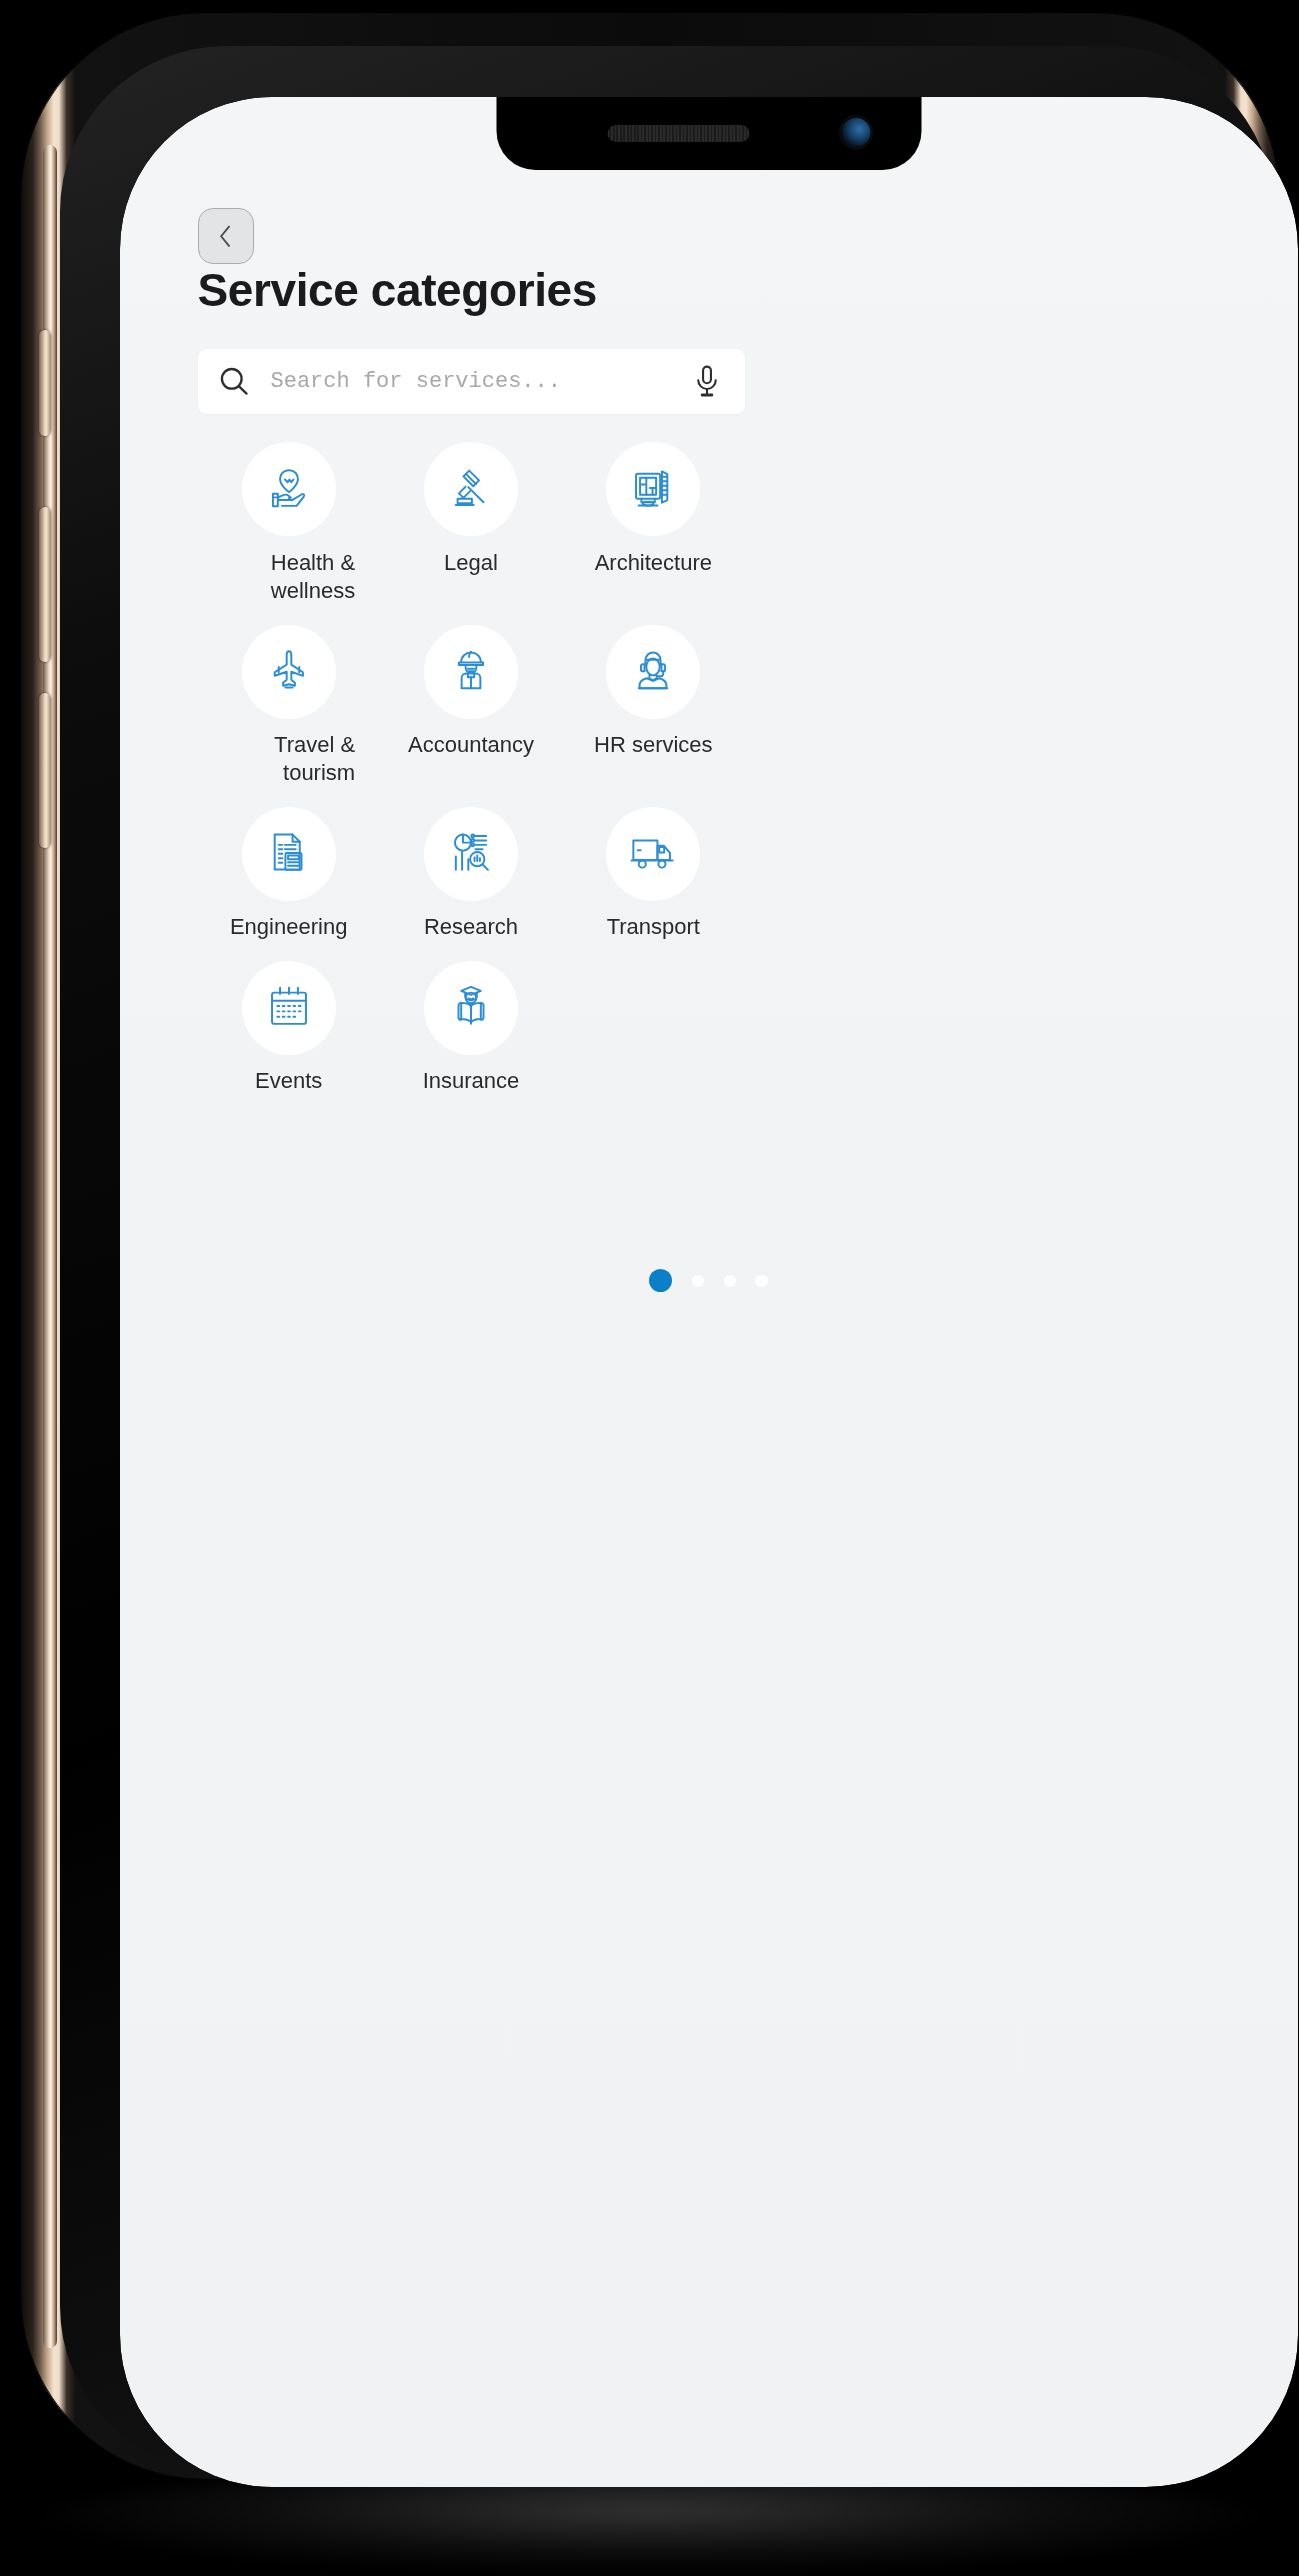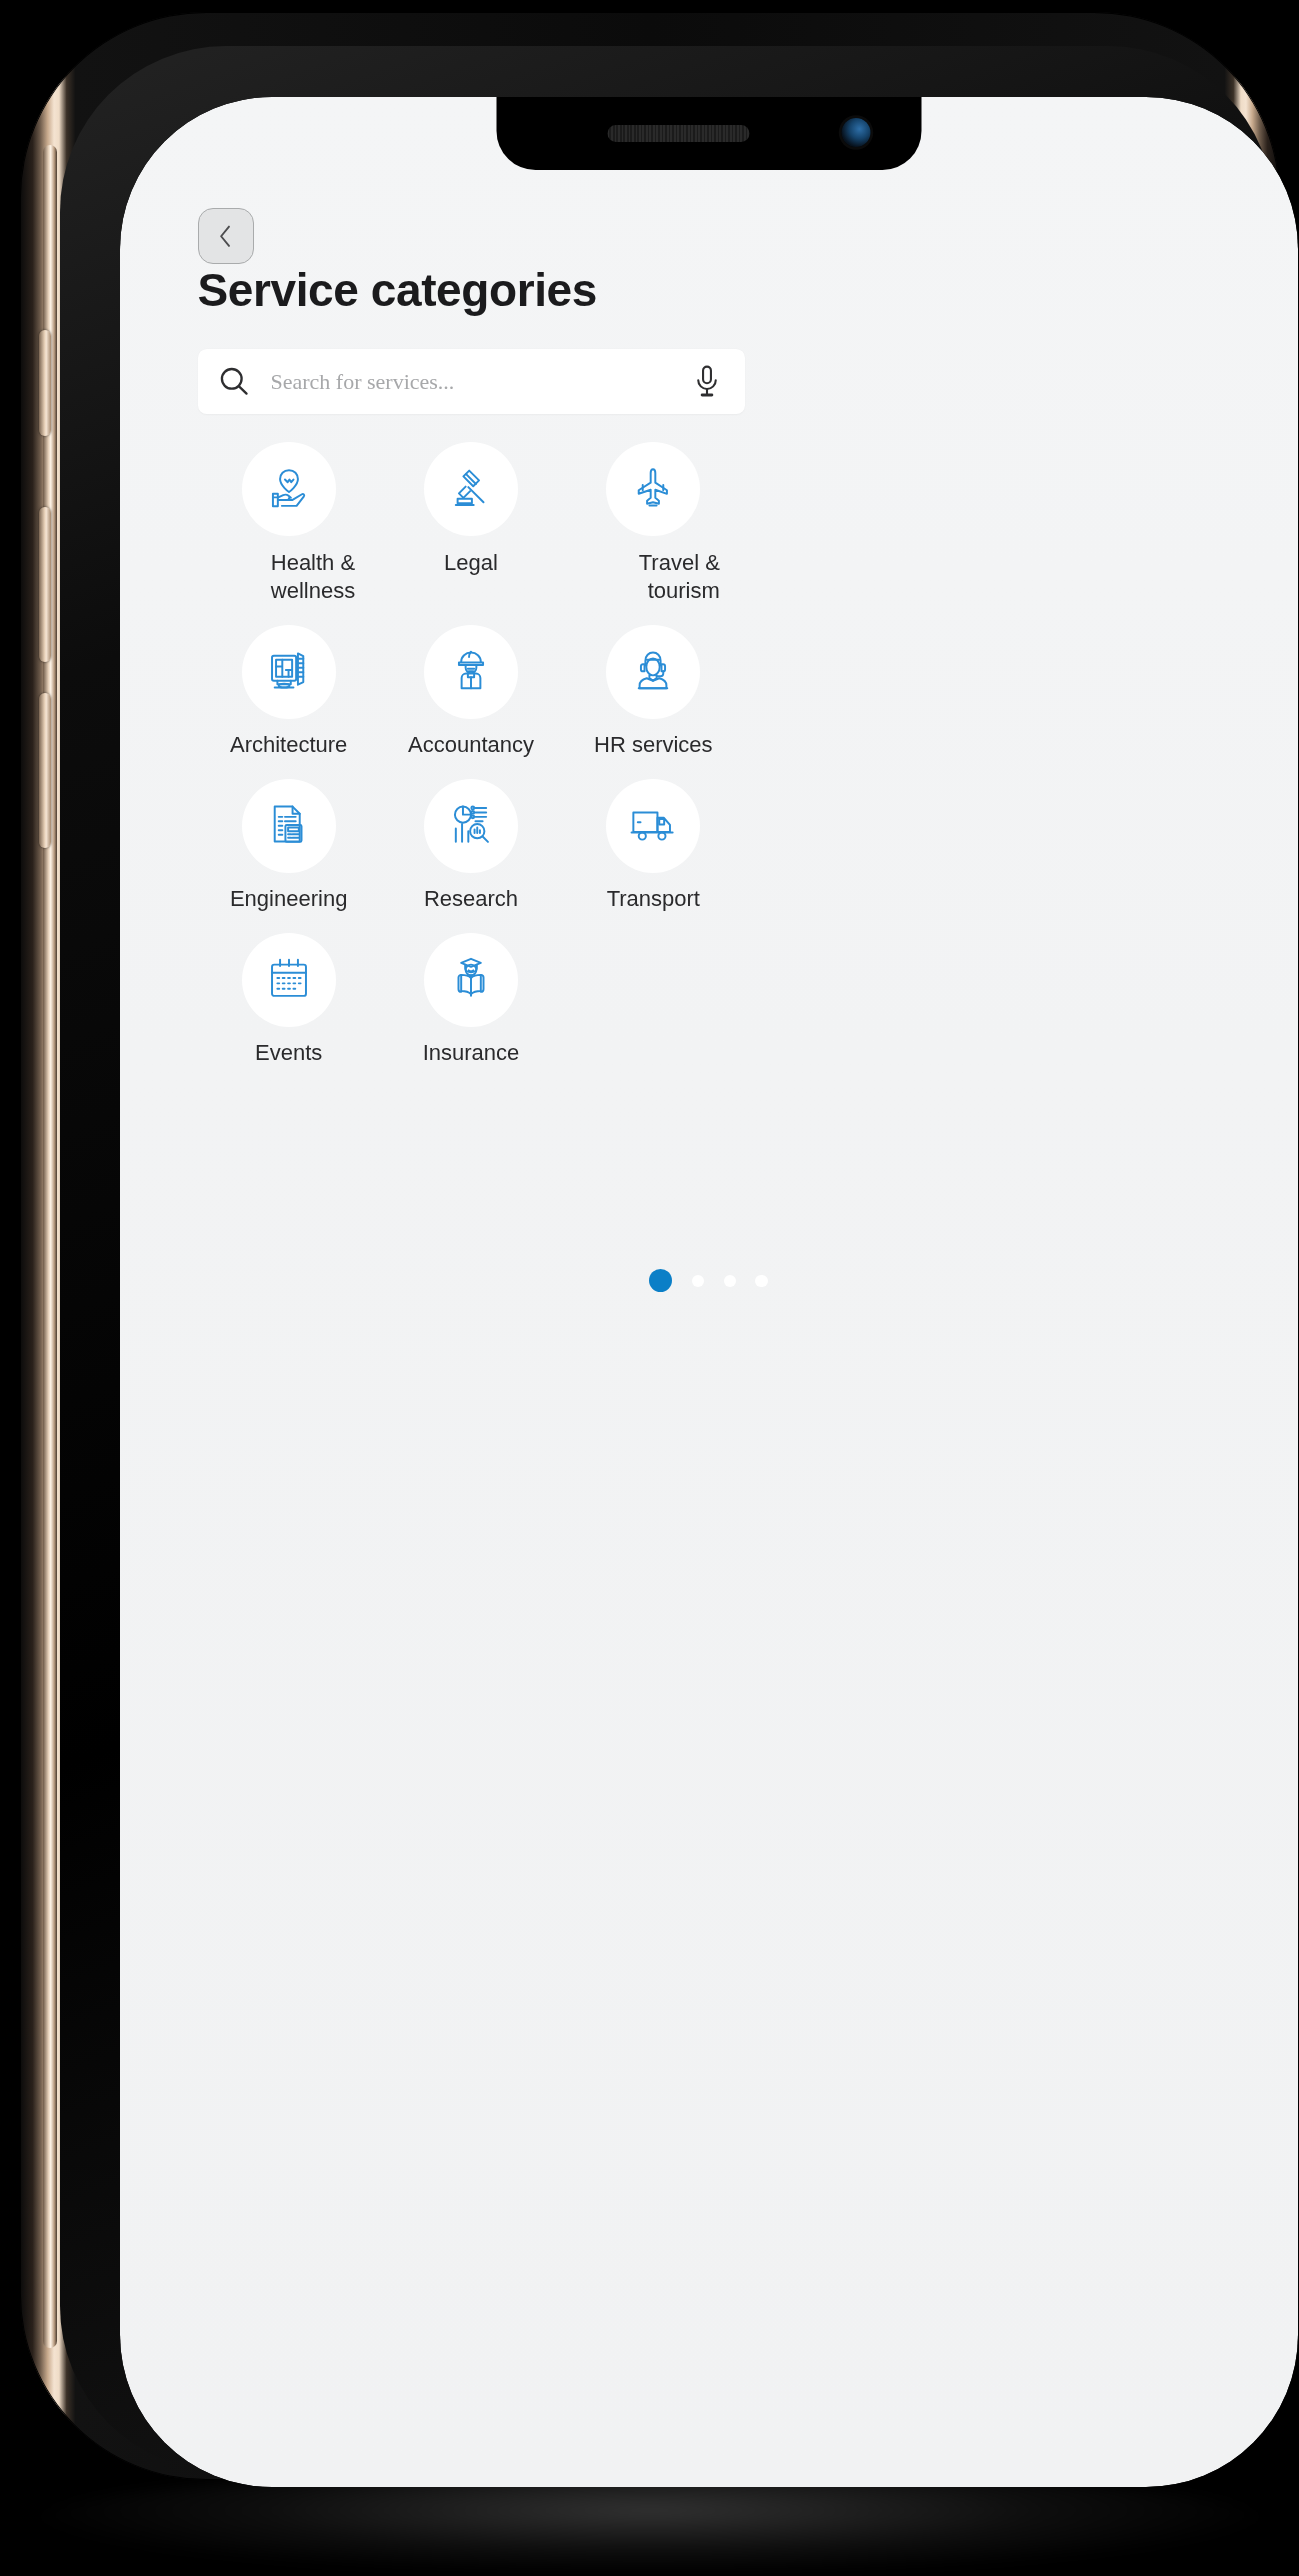--- a/index.html
+++ b/index.html
@@ -128,21 +128,21 @@
     background:#fff;
     border-radius:8.8px;
     display:flex; align-items:center;
     padding:0 23px 0 19.5px;
     box-shadow:0 0.9px 1.8px rgba(0,0,0,.04);
     cursor:text;
   }
   .search-icon{ flex:0 0 auto; margin-right:19.5px; display:flex; }
   .search-input{
     flex:1 1 auto; border:none; outline:none; background:transparent;
-    font-family:Liberation Serif, serif;
+    font-family:Liberation Mono, monospace;
     font-size:22px; color:#3b3b3d;
   }
   .search-input::placeholder{ color:#a7a8aa; }
   .mic-icon{ flex:0 0 auto; margin-left:12.4px; display:flex; cursor:pointer; }
 
   
   .cat-grid{
     position:absolute; left:78px; top:345px;
     width:547px;
     display:grid;
@@ -262,45 +262,45 @@
                   </span>
                 </div>
                 <div class="cat-label">Legal</div>
               </div>
 
 
               <div class="cat-item">
                 <div class="cat-circle">
                   <span>
                   <svg width="50" height="50" viewBox="0 0 56 56" fill="none" stroke="#2b8dd6" stroke-width="2.2" stroke-linecap="round" stroke-linejoin="round">
-                    <path d="M28 7c1.6 0 2.6 1.8 2.6 4.2V22l13 8.5v4L30.6 30v9l4 3.2v3.5L28 44l-6.6 1.7v-3.5l4-3.2v-9L12 34.5v-4L25.4 22V11.2C25.4 8.8 26.4 7 28 7z"></path>
-                    <path d="M16.5 24.5v6M39.5 24.5v6"></path>
-                    <path d="M24 47.5h8"></path>
-                  </svg>
-                  </span>
-                </div>
-                <div class="cat-label">Travel &amp; tourism</div>
-              </div>
-
-              <div class="cat-item">
-                <div class="cat-circle">
-                  <span>
-                  <svg width="50" height="50" viewBox="0 0 56 56" fill="none" stroke="#2b8dd6" stroke-width="2.2" stroke-linecap="round" stroke-linejoin="round">
                     <rect x="9" y="12" width="27" height="28" rx="2"></rect>
                     <rect x="13.5" y="16.5" width="18" height="19"></rect>
                     <path d="M13.5 24h7v11.5M20.5 24v-7.5M24.5 28h7M27.5 28v7.5"></path>
                     <path d="M38 9.5l6 3v29l-6 3z"></path>
                     <path d="M38 15.5h6M38 20.5h6M38 25.5h6M38 30.5h6M38 35.5h6"></path>
                     <path d="M15 40v4h15v-4"></path>
                     <path d="M12 47.5h21"></path>
                     <ellipse cx="22.5" cy="45.5" rx="6" ry="2.2"></ellipse>
                   </svg>
                   </span>
                 </div>
                 <div class="cat-label">Architecture</div>
+              </div>
+
+              <div class="cat-item">
+                <div class="cat-circle">
+                  <span>
+                  <svg width="50" height="50" viewBox="0 0 56 56" fill="none" stroke="#2b8dd6" stroke-width="2.2" stroke-linecap="round" stroke-linejoin="round">
+                    <path d="M28 7c1.6 0 2.6 1.8 2.6 4.2V22l13 8.5v4L30.6 30v9l4 3.2v3.5L28 44l-6.6 1.7v-3.5l4-3.2v-9L12 34.5v-4L25.4 22V11.2C25.4 8.8 26.4 7 28 7z"></path>
+                    <path d="M16.5 24.5v6M39.5 24.5v6"></path>
+                    <path d="M24 47.5h8"></path>
+                  </svg>
+                  </span>
+                </div>
+                <div class="cat-label">Travel &amp; tourism</div>
               </div>
 
               <div class="cat-item">
                 <div class="cat-circle">
                   <span>
                   <svg width="50" height="50" viewBox="0 0 56 56" fill="none" stroke="#2b8dd6" stroke-width="2.2" stroke-linecap="round" stroke-linejoin="round">
                     <path d="M28 7.5c-1.6 2-2.2 4-2.2 6"></path>
                     <path d="M17 19c0-6 5-10.5 11-10.5S39 13 39 19"></path>
                     <path d="M14.5 19.5h27v3h-27z"></path>
                     <path d="M22 22.5v3c0 3.3 2.7 6 6 6s6-2.7 6-6v-3"></path>

